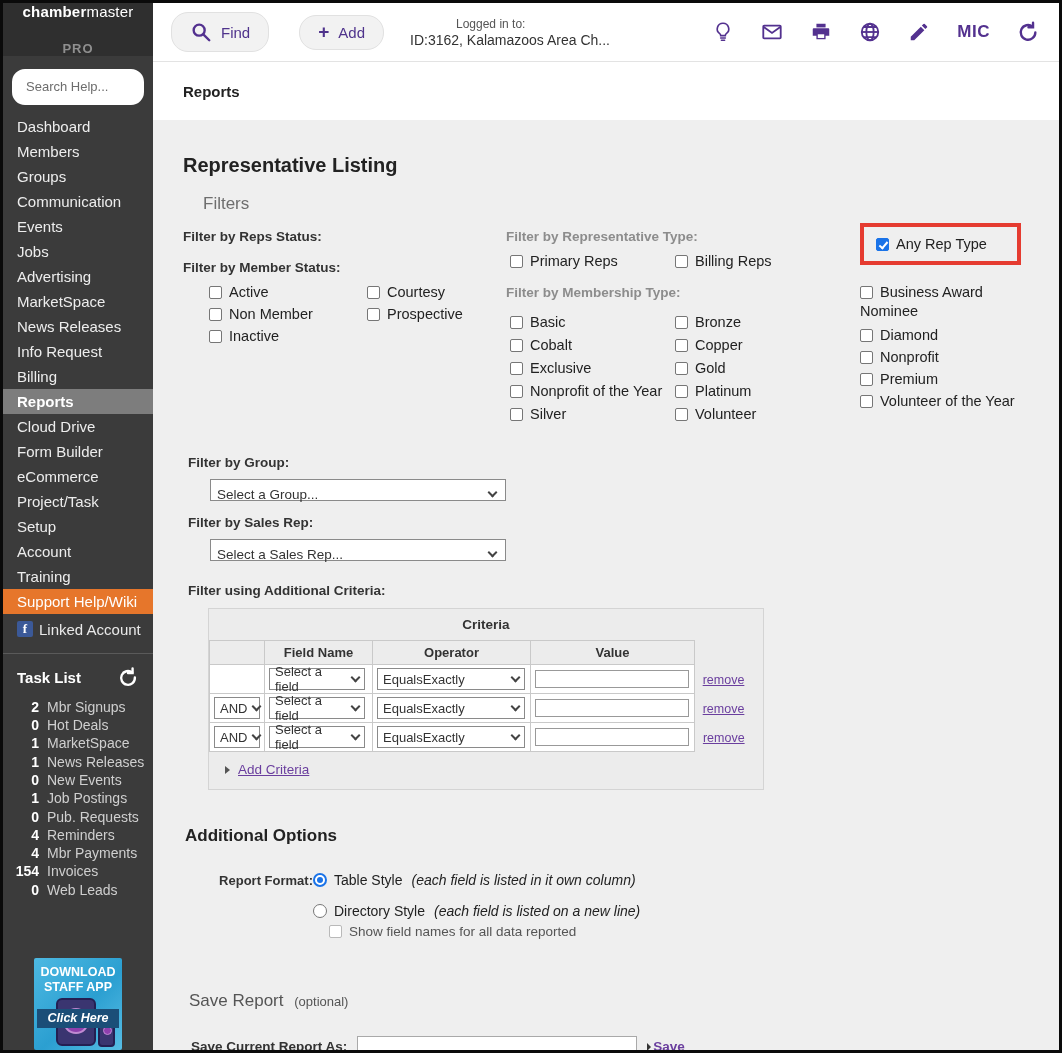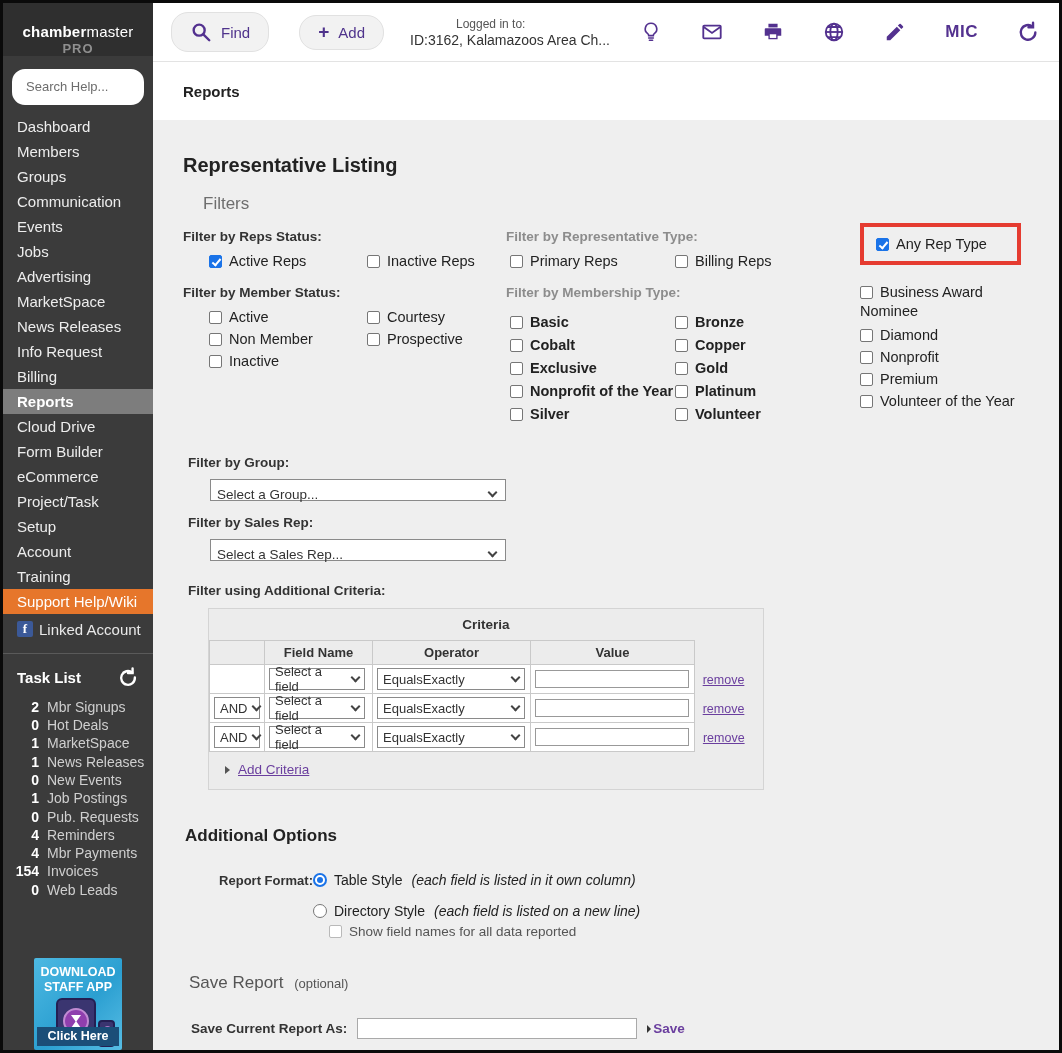--- a/index.html
+++ b/index.html
@@ -2,21 +2,21 @@
 <html><head>
 <meta charset="utf-8">
 <style>
   * { margin:0; padding:0; box-sizing:border-box; }
   html,body { width:1062px; height:1053px; }
   body { font-family:"Liberation Sans","DejaVu Sans",sans-serif; background:#000; }
   .frame { width:1062px; height:1053px; border:3px solid #0a0a0a; display:flex; background:#efefef; overflow:hidden; }
 
   
   .sidebar { width:150px; background:#3b3b3b; color:#e9e9e9; flex:none; display:flex; flex-direction:column; }
-  .logo { height:58px; background:#2f2f2f; display:flex; flex-direction:column; justify-content:flex-end; align-items:center; }
+  .logo { height:58px; background:#2f2f2f; display:flex; flex-direction:column; justify-content:space-between; align-items:center; }
   .logo-line { font-size:15px; color:#fff; letter-spacing:.2px; }
   .logo-line b { font-weight:bold; }
   .logo-sub { font-size:13px; font-weight:bold; color:#8f8f8f; letter-spacing:1px; margin-top:1px; }
   .search-help { margin:13px 9px 9px; height:25px; border-radius:13px; border:2px solid #fff; background:#fff; width:132px;
                  font-size:13px; color:#333; padding:16px 12px; outline:none; font-family:inherit; }
   .search-help::placeholder { color:#6d6d6d; }
   .menu-item { height:25px; line-height:25px; padding-left:14px; font-size:15px; color:#ededed; cursor:pointer; white-space:nowrap; }
   .menu-item.active-gray { background:#7d7d7d; color:#fff; font-weight:bold; }
   .menu-item.active-orange { background:#e6762b; color:#fff; }
   .linked { display:flex; align-items:center; gap:6px; padding:7px 0 6px 14px; font-size:15px; }
@@ -31,34 +31,34 @@
   .banner { width:88px; height:101px; margin:59px auto 0; position:relative; border-radius:2px; overflow:hidden;
             background:linear-gradient(135deg,#4db9e2 0%,#2b9fd1 55%,#57bde4 100%); text-align:center; }
   .banner-t { color:#fff; font-weight:bold; font-size:12.5px; line-height:15px; padding-top:7px; }
   .tablet { position:absolute; left:22px; top:40px; width:40px; height:48px; background:#3a3570; border:2px solid #241f52; border-radius:6px; }
   .tab-circle { position:absolute; left:5px; top:8px; width:26px; height:26px; border-radius:50%; background:#8f3fae; border:2px solid #c08ad2;
                 display:flex; flex-direction:column; align-items:center; justify-content:center; }
   .hg-top { width:0; height:0; border-left:5px solid transparent; border-right:5px solid transparent; border-top:7px solid #fff; }
   .hg-bot { width:0; height:0; border-left:5px solid transparent; border-right:5px solid transparent; border-bottom:7px solid #fff; margin-top:-1px; }
   .phone { position:absolute; left:64px; top:62px; width:17px; height:27px; background:#3a3570; border:2px solid #241f52; border-radius:4px; }
   .phone-dot { position:absolute; left:3px; top:4px; width:9px; height:9px; border-radius:50%; background:#8f3fae; border:1px solid #c08ad2; }
-  .click-here { position:absolute; left:3px; right:3px; bottom:4px; height:19px; background:#1b4e78; color:#fff; font-weight:bold;
-                font-size:12.5px; line-height:19px; }
+  .click-here { position:absolute; left:3px; right:3px; bottom:22px; height:19px; background:#1b4e78; color:#fff; font-weight:bold;
+                font-size:12.5px; line-height:19px;font-style:italic; }
 
   
   .main-col { flex:1; display:flex; flex-direction:column; background:#fff; min-width:0; }
   .topbar { height:58px; background:#fff; display:flex; align-items:center; padding:0 20px 0 18px; flex:none; }
   .top-btn { display:flex; align-items:center; gap:9px; background:#f2f2f2; border:1px solid #e1e1e1; border-radius:17px;
              padding:8px 18px; font-size:15px; color:#4f338c; cursor:pointer; font-family:inherit; }
   .top-btn + .top-btn { margin-left:30px; }
   .plus-glyph { font-size:19px; font-weight:bold; color:#4f338c; line-height:14px; }
   .loggedin { margin-left:26px; }
   .li-label { font-size:12px; color:#555;margin-left:46px; }
   .li-value { font-size:14px; color:#333; margin-top:1px; }
-  .top-icons { margin-left:auto; display:flex; align-items:center; gap:39px; }
+  .top-icons { margin-left:auto; display:flex; align-items:center; gap:27px; }
   .ticon { width:22px; height:22px; display:block; cursor:pointer; }
   .mic { font-size:17px; font-weight:bold; color:#53318f; letter-spacing:.5px; cursor:pointer; }
 
   .reports-strip { height:59px; background:#fff; border-top:1px solid #e3e3e3; display:flex; align-items:center; padding-left:30px; flex:none; }
   .reports-strip span { font-size:15px; font-weight:bold; color:#222; }
 
   .content { flex:1; background:#efefef; padding:34px 28px 0 30px; overflow:hidden; }
   .page-title { font-size:20px; font-weight:bold; color:#222; margin-bottom:17px; }
   .filters-heading { font-size:17px; color:#6e6e6e; margin:0 0 15px 20px; }
 
@@ -68,21 +68,21 @@
   .cb { display:flex; align-items:center; gap:7px; font-size:14.5px; color:#222; cursor:pointer; }
   .cb-block { display:block; font-size:14.5px; color:#222; cursor:pointer; line-height:19px; }
   .box { width:13px; height:13px; border:1px solid #767676; border-radius:2px; background:#fff; flex:none; display:inline-block; position:relative; }
   .cb-block .box { vertical-align:-2px; margin-right:7px; }
   .box.checked { background:#1a73e8; border-color:#1a73e8; }
   .box.checked::after { content:""; position:absolute; left:4px; top:1px; width:3px; height:7px;
                         border:solid #fff; border-width:0 2px 2px 0; transform:rotate(40deg); }
   .box.dim { border-color:#b9b9b9; }
   .two-col { margin-left:26px; display:grid; grid-template-columns:158px auto; row-gap:6px; }
   .two-col-b { margin-left:4px; display:grid; grid-template-columns:165px auto; row-gap:7px; }
-  .mt14 { margin-top:14px;font-weight:bold; } .mt16 { margin-top:16px; }
+  .mt14 { margin-top:14px; } .mt16 { margin-top:16px; }
   .col3 { padding-left:22px; }
   .redbox { display:inline-block; border:4px solid #e53b30; padding:9px 30px 9px 12px; margin-top:-6px; }
   .extra-list { margin-top:18px; display:flex; flex-direction:column; gap:6px; max-width:152px; }
 
   .group-block { margin-top:33px; }
   .sel { width:296px; height:22px; background:#fff; border:1px solid #8a8a8a; display:flex; align-items:center;
          justify-content:space-between; padding:8px 9px 0 6px; font-size:13.5px; color:#333; margin-left:27px; cursor:pointer; }
   .chev { width:7px; height:7px; border-right:2px solid #444; border-bottom:2px solid #444; transform:rotate(45deg); flex:none;
           margin:-3px 0 0 6px; }
   .ml5 { margin-left:5px; }
@@ -106,21 +106,21 @@
   .sect-heading { font-size:17px; font-weight:bold; color:#222; margin-top:36px; margin-left:2px; }
   .rf-row { display:flex; margin:26px 0 0 30px; }
   .rf-label { font-weight:bold; font-size:13px; color:#333; width:100px; flex:none; padding-top:1px;text-align:right; }
   .radio { width:14px; height:14px; border:1px solid #777; border-radius:50%; background:#fff; display:inline-block; flex:none; position:relative; }
   .radio.sel2 { border:2px solid #1a73e8; }
   .radio.sel2::after { content:""; position:absolute; inset:2px; background:#1a73e8; border-radius:50%; }
   .ropt { display:flex; align-items:center; gap:7px; font-size:14px; color:#222; cursor:pointer; }
   .note { font-style:italic; margin-left:2px; }
   .sub-cb { margin:5px 0 0 16px; color:#555; font-size:13.5px; display:flex; align-items:center; gap:7px; }
 
-  .save-heading { font-size:17px; color:#555; margin-top:34px; margin-left:6px; }
+  .save-heading { font-size:17px; color:#555; margin-top:52px; margin-left:6px; }
   .save-opt { font-size:13px; color:#555; margin-left:6px; }
   .save-row { display:flex; align-items:center; margin:25px 0 0 8px; }
   .save-label { font-weight:bold; font-size:13.5px; color:#333; }
   .save-input { width:280px; height:21px; border:1px solid #a9a9a9; margin-left:10px; font-size:13px; padding:0 5px; font-family:inherit; background:#fff; }
   .save-link { display:flex; align-items:center; gap:2px; margin-left:10px; cursor:pointer; }
   .tri-sm { width:0; height:0; border-left:4px solid #333; border-top:4px solid transparent; border-bottom:4px solid transparent; }
   .save-txt { font-size:13.5px; font-weight:bold; color:#6a3e9e; }
 </style>
 </head>
 <body>
@@ -279,30 +279,20 @@
     </div>
 
     <div class="content">
       <div class="page-title">Representative Listing</div>
       <div class="filters-heading">Filters</div>
 
       <div class="filters-grid">
 
         <div>
           <div class="flabel">Filter by Reps Status:</div>
-          <div class="two-col">
-            <label class="cb">
-                <span class="box checked"></span>
-                <span>Active Reps</span>
-              </label>
-            <label class="cb">
-                <span class="box"></span>
-                <span>Inactive Reps</span>
-              </label>
-          </div>
           <div class="flabel mt16">Filter by Member Status:</div>
           <div class="two-col">
             <label class="cb">
                 <span class="box"></span>
                 <span>Active</span>
               </label>
             <label class="cb">
                 <span class="box"></span>
                 <span>Courtesy</span>
               </label>

